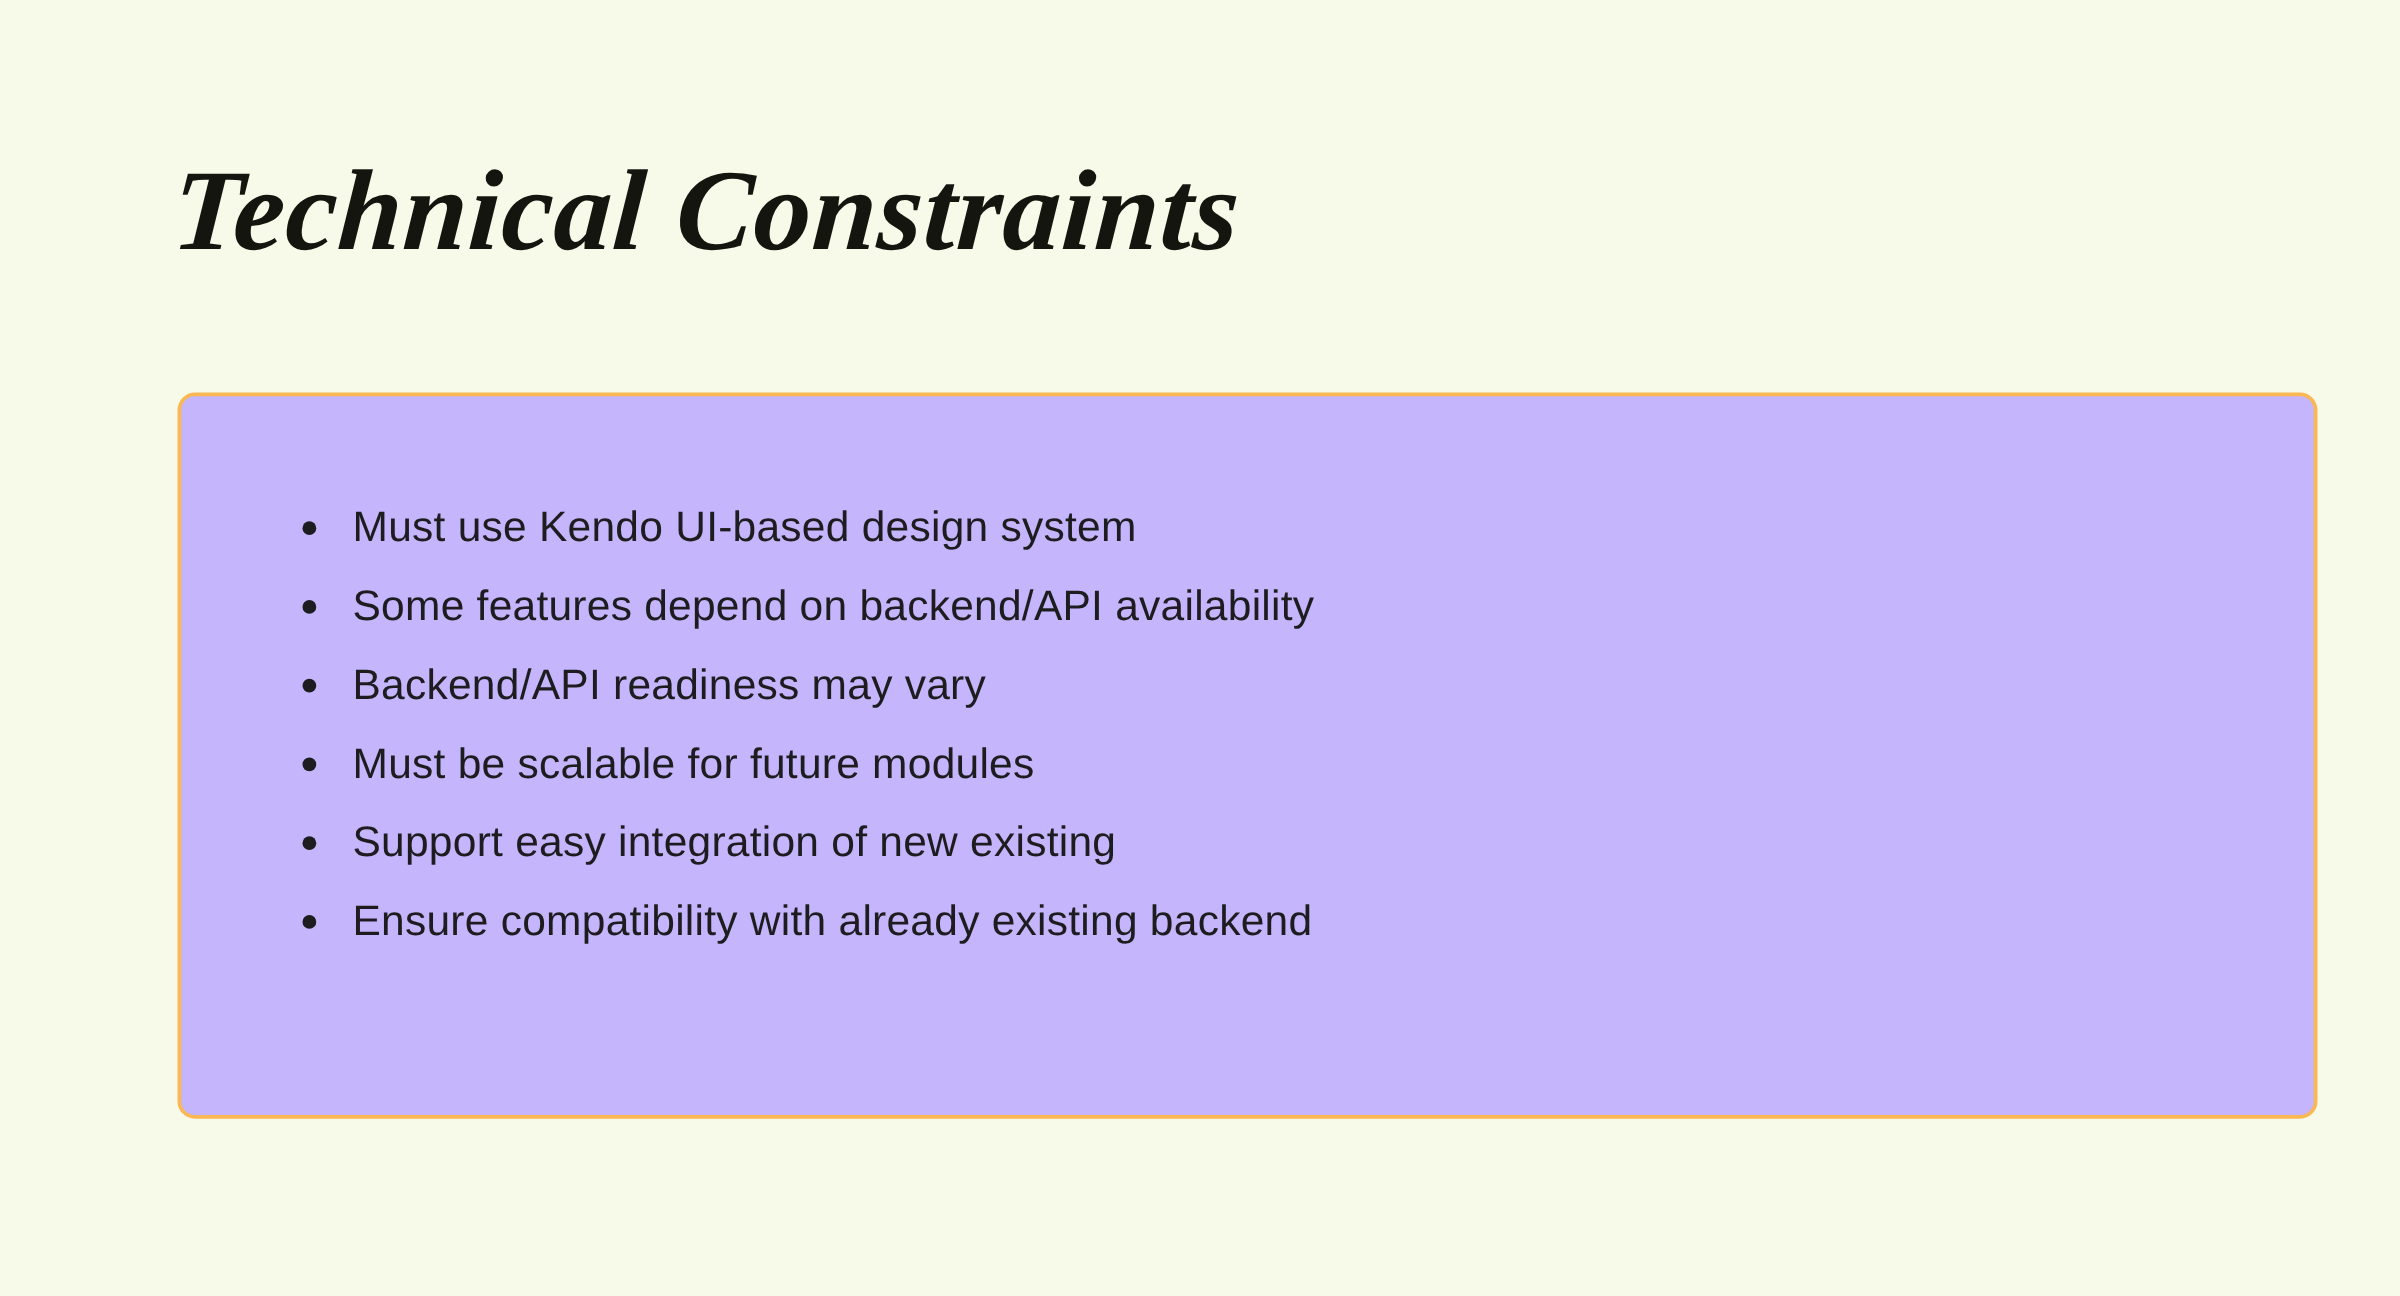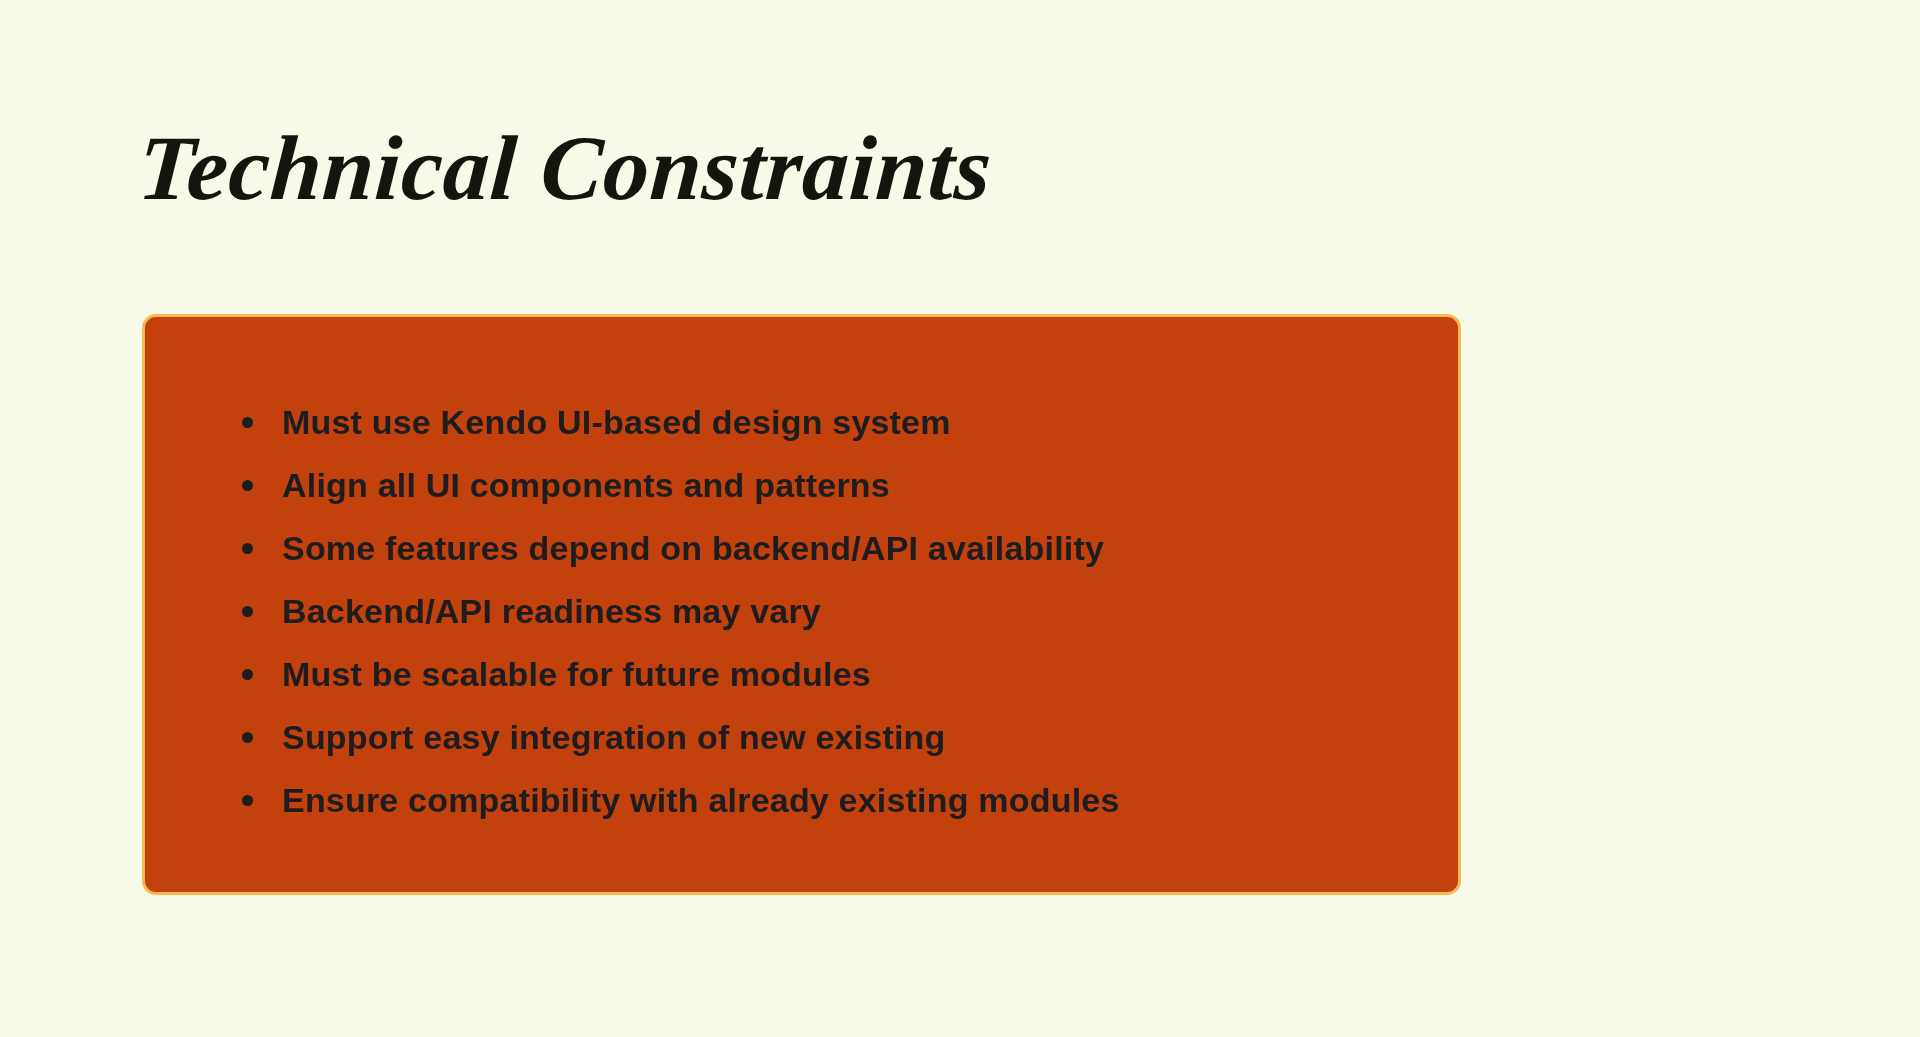--- a/index.html
+++ b/index.html
@@ -30,27 +30,26 @@
     letter-spacing: 1px;
     color: #15150f;
     transform: skewX(-4deg);
     transform-origin: left bottom;
     white-space: nowrap;
   }
   .constraints-box {
     position: absolute;
     left: 142px;
     top: 314px;
-    width: 1319px;
+    width: 1712px;
     height: 581px;
     box-sizing: border-box;
-    background: #c2410c;
+    background: #c4b5fd;
     border: 3px solid #F9B853;
     border-radius: 14px;
-    font-weight: bold;
   }
   .constraints-list {
     position: absolute;
     left: 97px;
     top: 74px;
     margin: 0;
     padding: 0;
     list-style: none;
   }
   .constraints-list li {
@@ -81,39 +80,35 @@
 
   <div class="constraints-box">
 
     <ul class="constraints-list">
       <li>
         <span class="bullet-dot"></span>
         <span>Must use Kendo UI-based design system</span>
       </li>
       <li>
         <span class="bullet-dot"></span>
-        <span>Align all UI components and patterns</span>
-      </li>
-      <li>
-        <span class="bullet-dot"></span>
         <span>Some features depend on backend/API availability</span>
       </li>
       <li>
         <span class="bullet-dot"></span>
         <span>Backend/API readiness may vary</span>
       </li>
       <li>
         <span class="bullet-dot"></span>
         <span>Must be scalable for future modules</span>
       </li>
       <li>
         <span class="bullet-dot"></span>
         <span>Support easy integration of new existing</span>
       </li>
       <li>
         <span class="bullet-dot"></span>
-        <span>Ensure compatibility with already existing modules</span>
+        <span>Ensure compatibility with already existing backend</span>
       </li>
     </ul>
 
   </div>
 
 </div>
 
 </body></html>

